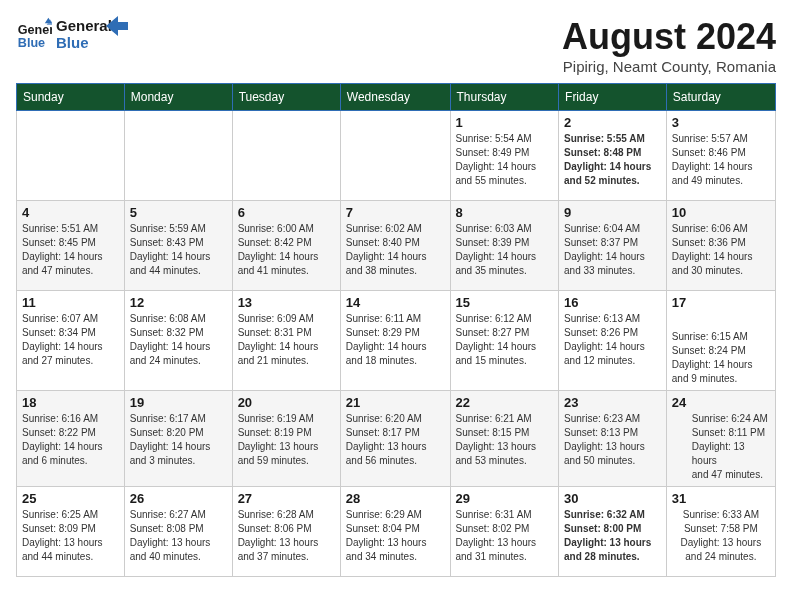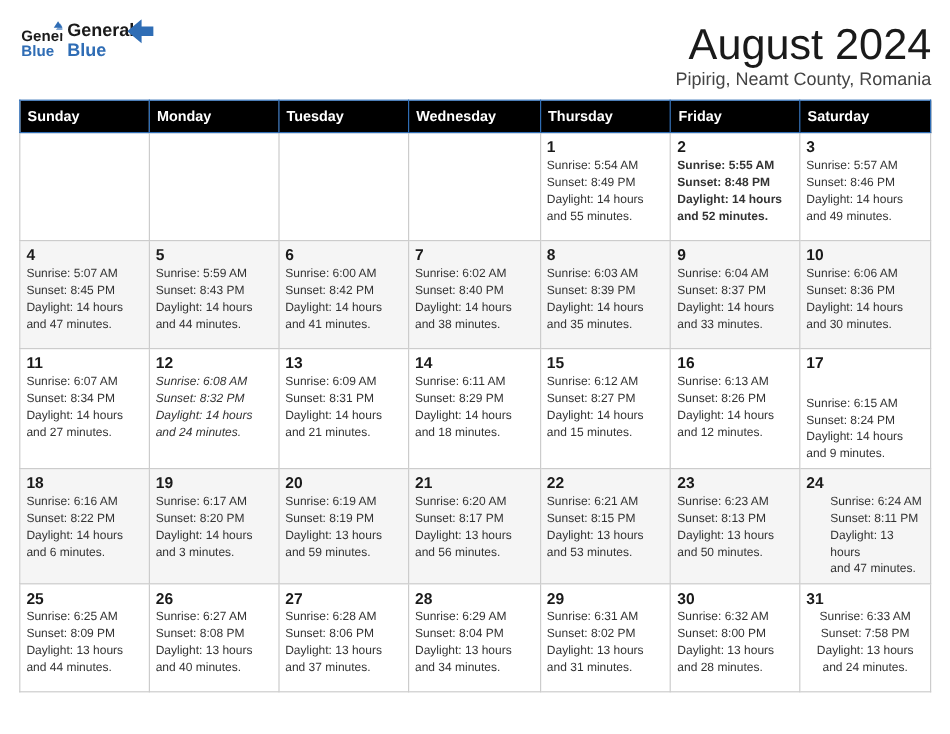--- a/index.html
+++ b/index.html
@@ -23,39 +23,39 @@
     }
     .logo-icon {
       width: 36px;
       height: 36px;
     }
     .title-block {
       text-align: right;
     }
     .month-title {
       font-size: 36px;
-      font-weight: normal;
+      font-weight: bold;
       color: #1a1a1a;
     }
     .subtitle {
       font-size: 15px;
       color: #444;
     }
     table {
       width: 100%;
       border-collapse: collapse;
       font-size: 10.5px;
     }
     thead tr th {
-      background-color: #000000;
+      background-color: #14532d;
       color: #fff;
       text-align: left;
       padding: 6px 6px;
       font-size: 12px;
-      font-weight: bold;
+      font-weight: normal;
       border: 1px solid #2f6db5;
     }
     tbody tr td {
       border: 1px solid #ccc;
       vertical-align: top;
       padding: 4px 5px;
       height: 90px;
       width: 113px;
       background: #fff;
     }
@@ -138,21 +138,21 @@
           <div class="day-number">3</div>
           <div class="day-detail" style="white-space: pre-line;">Sunrise: 5:57 AM
 Sunset: 8:46 PM
 Daylight: 14 hours
 and 49 minutes.</div>
         </td>
       </tr>
       <tr>
         <td>
           <div class="day-number">4</div>
-          <div class="day-detail" style="white-space: pre-line;">Sunrise: 5:07 AM
+          <div class="day-detail" style="white-space: pre-line;">Sunrise: 5:51 AM
 Sunset: 8:45 PM
 Daylight: 14 hours
 and 47 minutes.</div>
         </td>
         <td>
           <div class="day-number">5</div>
           <div class="day-detail" style="white-space: pre-line;">Sunrise: 5:59 AM
 Sunset: 8:43 PM
 Daylight: 14 hours
 and 44 minutes.</div>
@@ -196,21 +196,21 @@
       <tr>
         <td>
           <div class="day-number">11</div>
           <div class="day-detail" style="white-space: pre-line;">Sunrise: 6:07 AM
 Sunset: 8:34 PM
 Daylight: 14 hours
 and 27 minutes.</div>
         </td>
         <td>
           <div class="day-number">12</div>
-          <div class="day-detail" style="white-space: pre-line; font-style: italic;">Sunrise: 6:08 AM
+          <div class="day-detail" style="white-space: pre-line;">Sunrise: 6:08 AM
 Sunset: 8:32 PM
 Daylight: 14 hours
 and 24 minutes.</div>
         </td>
         <td>
           <div class="day-number">13</div>
           <div class="day-detail" style="white-space: pre-line;">Sunrise: 6:09 AM
 Sunset: 8:31 PM
 Daylight: 14 hours
 and 21 minutes.</div>
@@ -326,21 +326,21 @@
         </td>
         <td>
           <div class="day-number">29</div>
           <div class="day-detail" style="white-space: pre-line;">Sunrise: 6:31 AM
 Sunset: 8:02 PM
 Daylight: 13 hours
 and 31 minutes.</div>
         </td>
         <td>
           <div class="day-number">30</div>
-          <div class="day-detail" style="white-space: pre-line;">Sunrise: 6:32 AM
+          <div class="day-detail" style="white-space: pre-line; font-weight: bold;">Sunrise: 6:32 AM
 Sunset: 8:00 PM
 Daylight: 13 hours
 and 28 minutes.</div>
         </td>
         <td>
           <div class="day-number">31</div>
           <div class="day-detail" style="white-space: pre-line; text-align: center;">Sunrise: 6:33 AM
 Sunset: 7:58 PM
 Daylight: 13 hours
 and 24 minutes.</div>

